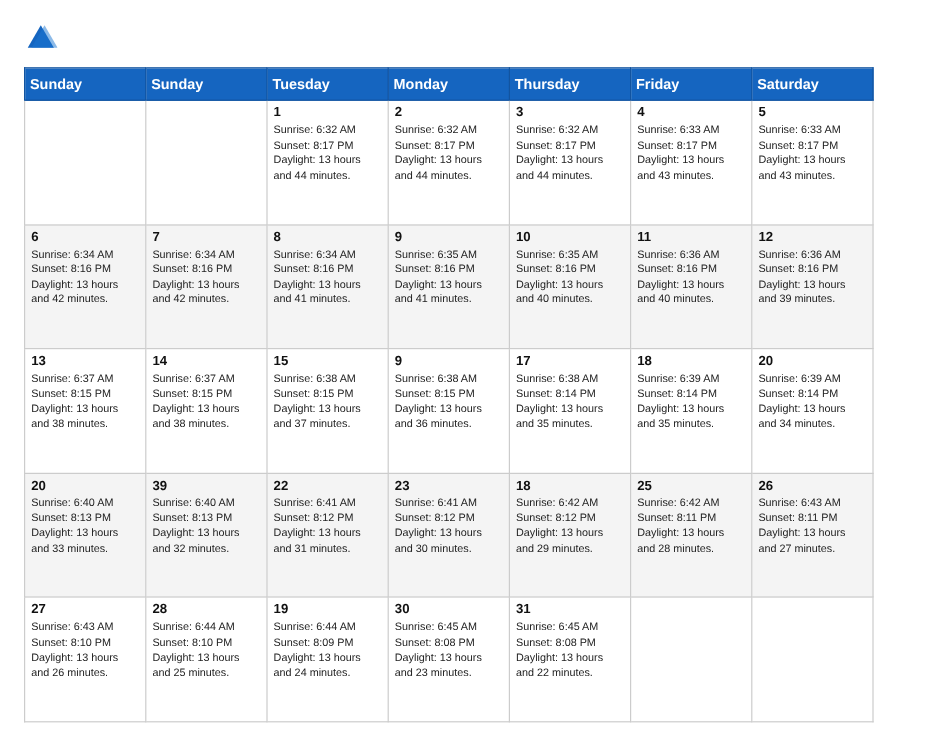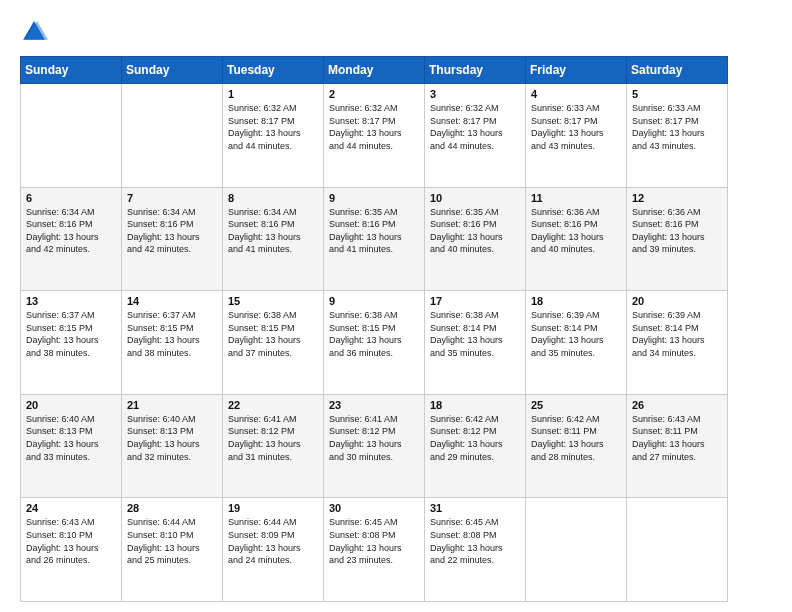--- a/index.html
+++ b/index.html
@@ -258,21 +258,21 @@
           </td>
         </tr>
         <tr>
           <td>
             <span class="day-number">20</span>
             <div class="day-info" style="white-space: pre-line;">Sunrise: 6:40 AM
 Sunset: 8:13 PM
 Daylight: 13 hours and 33 minutes.</div>
           </td>
           <td>
-            <span class="day-number">21</span>
+            <span class="day-number">39</span>
             <div class="day-info" style="white-space: pre-line;">Sunrise: 6:40 AM
 Sunset: 8:13 PM
 Daylight: 13 hours and 32 minutes.</div>
           </td>
           <td>
             <span class="day-number">22</span>
             <div class="day-info" style="white-space: pre-line;">Sunrise: 6:41 AM
 Sunset: 8:12 PM
 Daylight: 13 hours and 31 minutes.</div>
           </td>
@@ -296,21 +296,21 @@
           </td>
           <td>
             <span class="day-number">26</span>
             <div class="day-info" style="white-space: pre-line;">Sunrise: 6:43 AM
 Sunset: 8:11 PM
 Daylight: 13 hours and 27 minutes.</div>
           </td>
         </tr>
         <tr>
           <td>
-            <span class="day-number">24</span>
+            <span class="day-number">27</span>
             <div class="day-info" style="white-space: pre-line;">Sunrise: 6:43 AM
 Sunset: 8:10 PM
 Daylight: 13 hours and 26 minutes.</div>
           </td>
           <td>
             <span class="day-number">28</span>
             <div class="day-info" style="white-space: pre-line;">Sunrise: 6:44 AM
 Sunset: 8:10 PM
 Daylight: 13 hours and 25 minutes.</div>
           </td>

